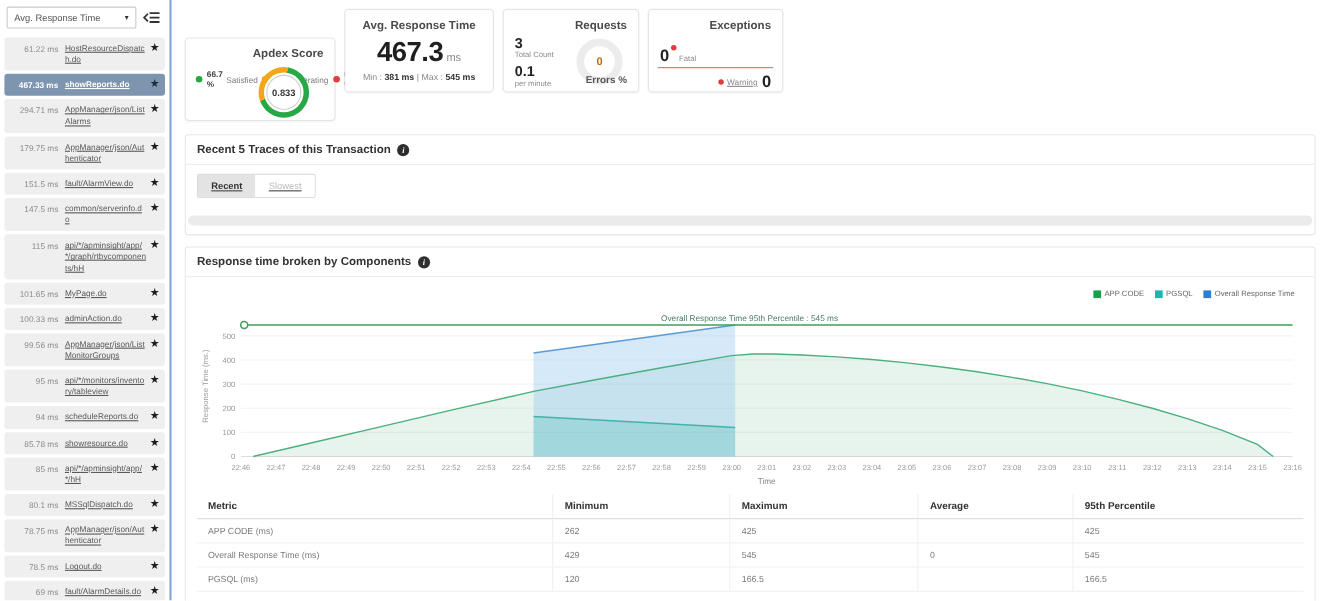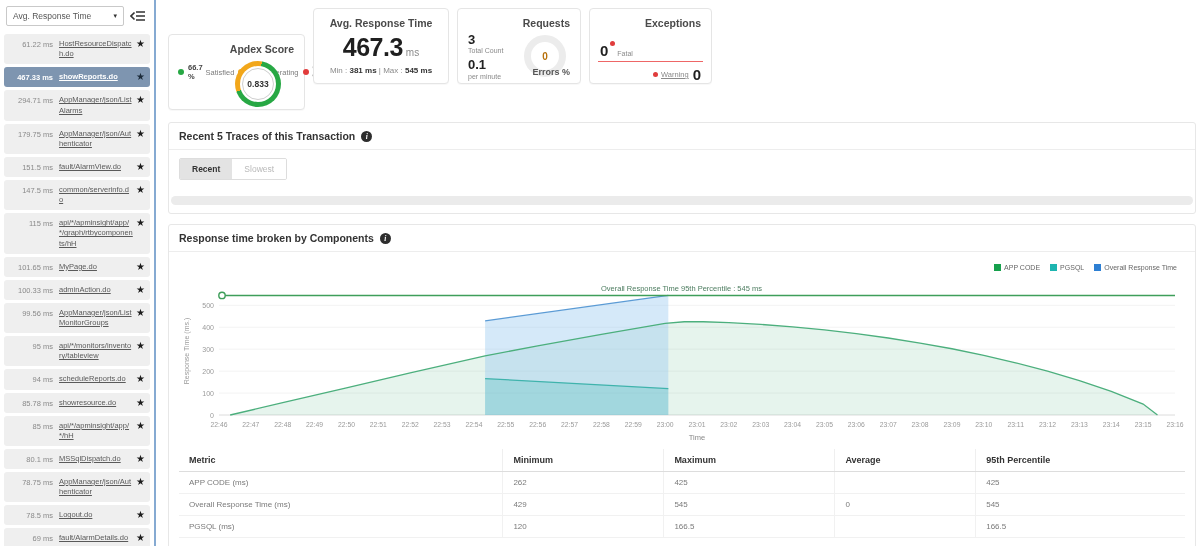--- a/index.html
+++ b/index.html
@@ -71,21 +71,21 @@
   .exc-warning .lbl { font-size:7.5px; color:#8a8a8a; margin-right:4px;text-decoration:underline; }
   .exc-warning .num { font-size:15px; font-weight:bold; color:#1f1f1f; line-height:1; }
 
   
   .traces { margin-top:12px; }
   .panel-title-row { display:flex; align-items:center; padding:7px 10px; border-bottom:1px solid #ededed; }
   .panel-title { font-size:10.5px; font-weight:bold; color:#333; }
   .info-icon { display:inline-flex; align-items:center; justify-content:center; width:11px; height:11px;
     border-radius:50%; background:#2e2e2e; color:#fff; font-size:7.5px; font-weight:bold;
     font-family:"Liberation Serif", serif; font-style:italic; margin-left:6px; flex:none; }
-  .tabs { display:inline-flex; margin:8px 4px 12px 10px; border:1px solid #ddd; border-radius:2px; overflow:hidden; }
+  .tabs { display:inline-flex; margin:8px 4px 12px 10px; border:1px solid #ddd; border-radius:2px; overflow:hidden;text-decoration:underline; }
   .tab { padding:5px 12px; font-size:8.5px; color:#b9b9b9; background:#fff; cursor:pointer; }
   .tab.active { background:#e3e3e3; color:#333; font-weight:bold; }
   .tr-table { width:100%; border-collapse:collapse; table-layout:fixed; }
   .tr-table th { background:#f6f6f6; border:1px solid #e6e6e6; border-left:none; font-size:8.5px;
     text-align:left; color:#444; padding:7px 10px; font-weight:bold; }
   .tr-table th:last-child { border-right:none; }
   .sort-icon { color:#9a9a9a; font-size:8px; font-weight:normal; margin-left:3px; }
   .empty-msg { padding:8px 0 6px 0; text-align:center; text-indent:236px; font-size:8.5px; color:#cccccc; }
   .hscroll { height:9px; background:#ebebeb; border-radius:5px; margin:4px 2px 8px 2px; }
 

